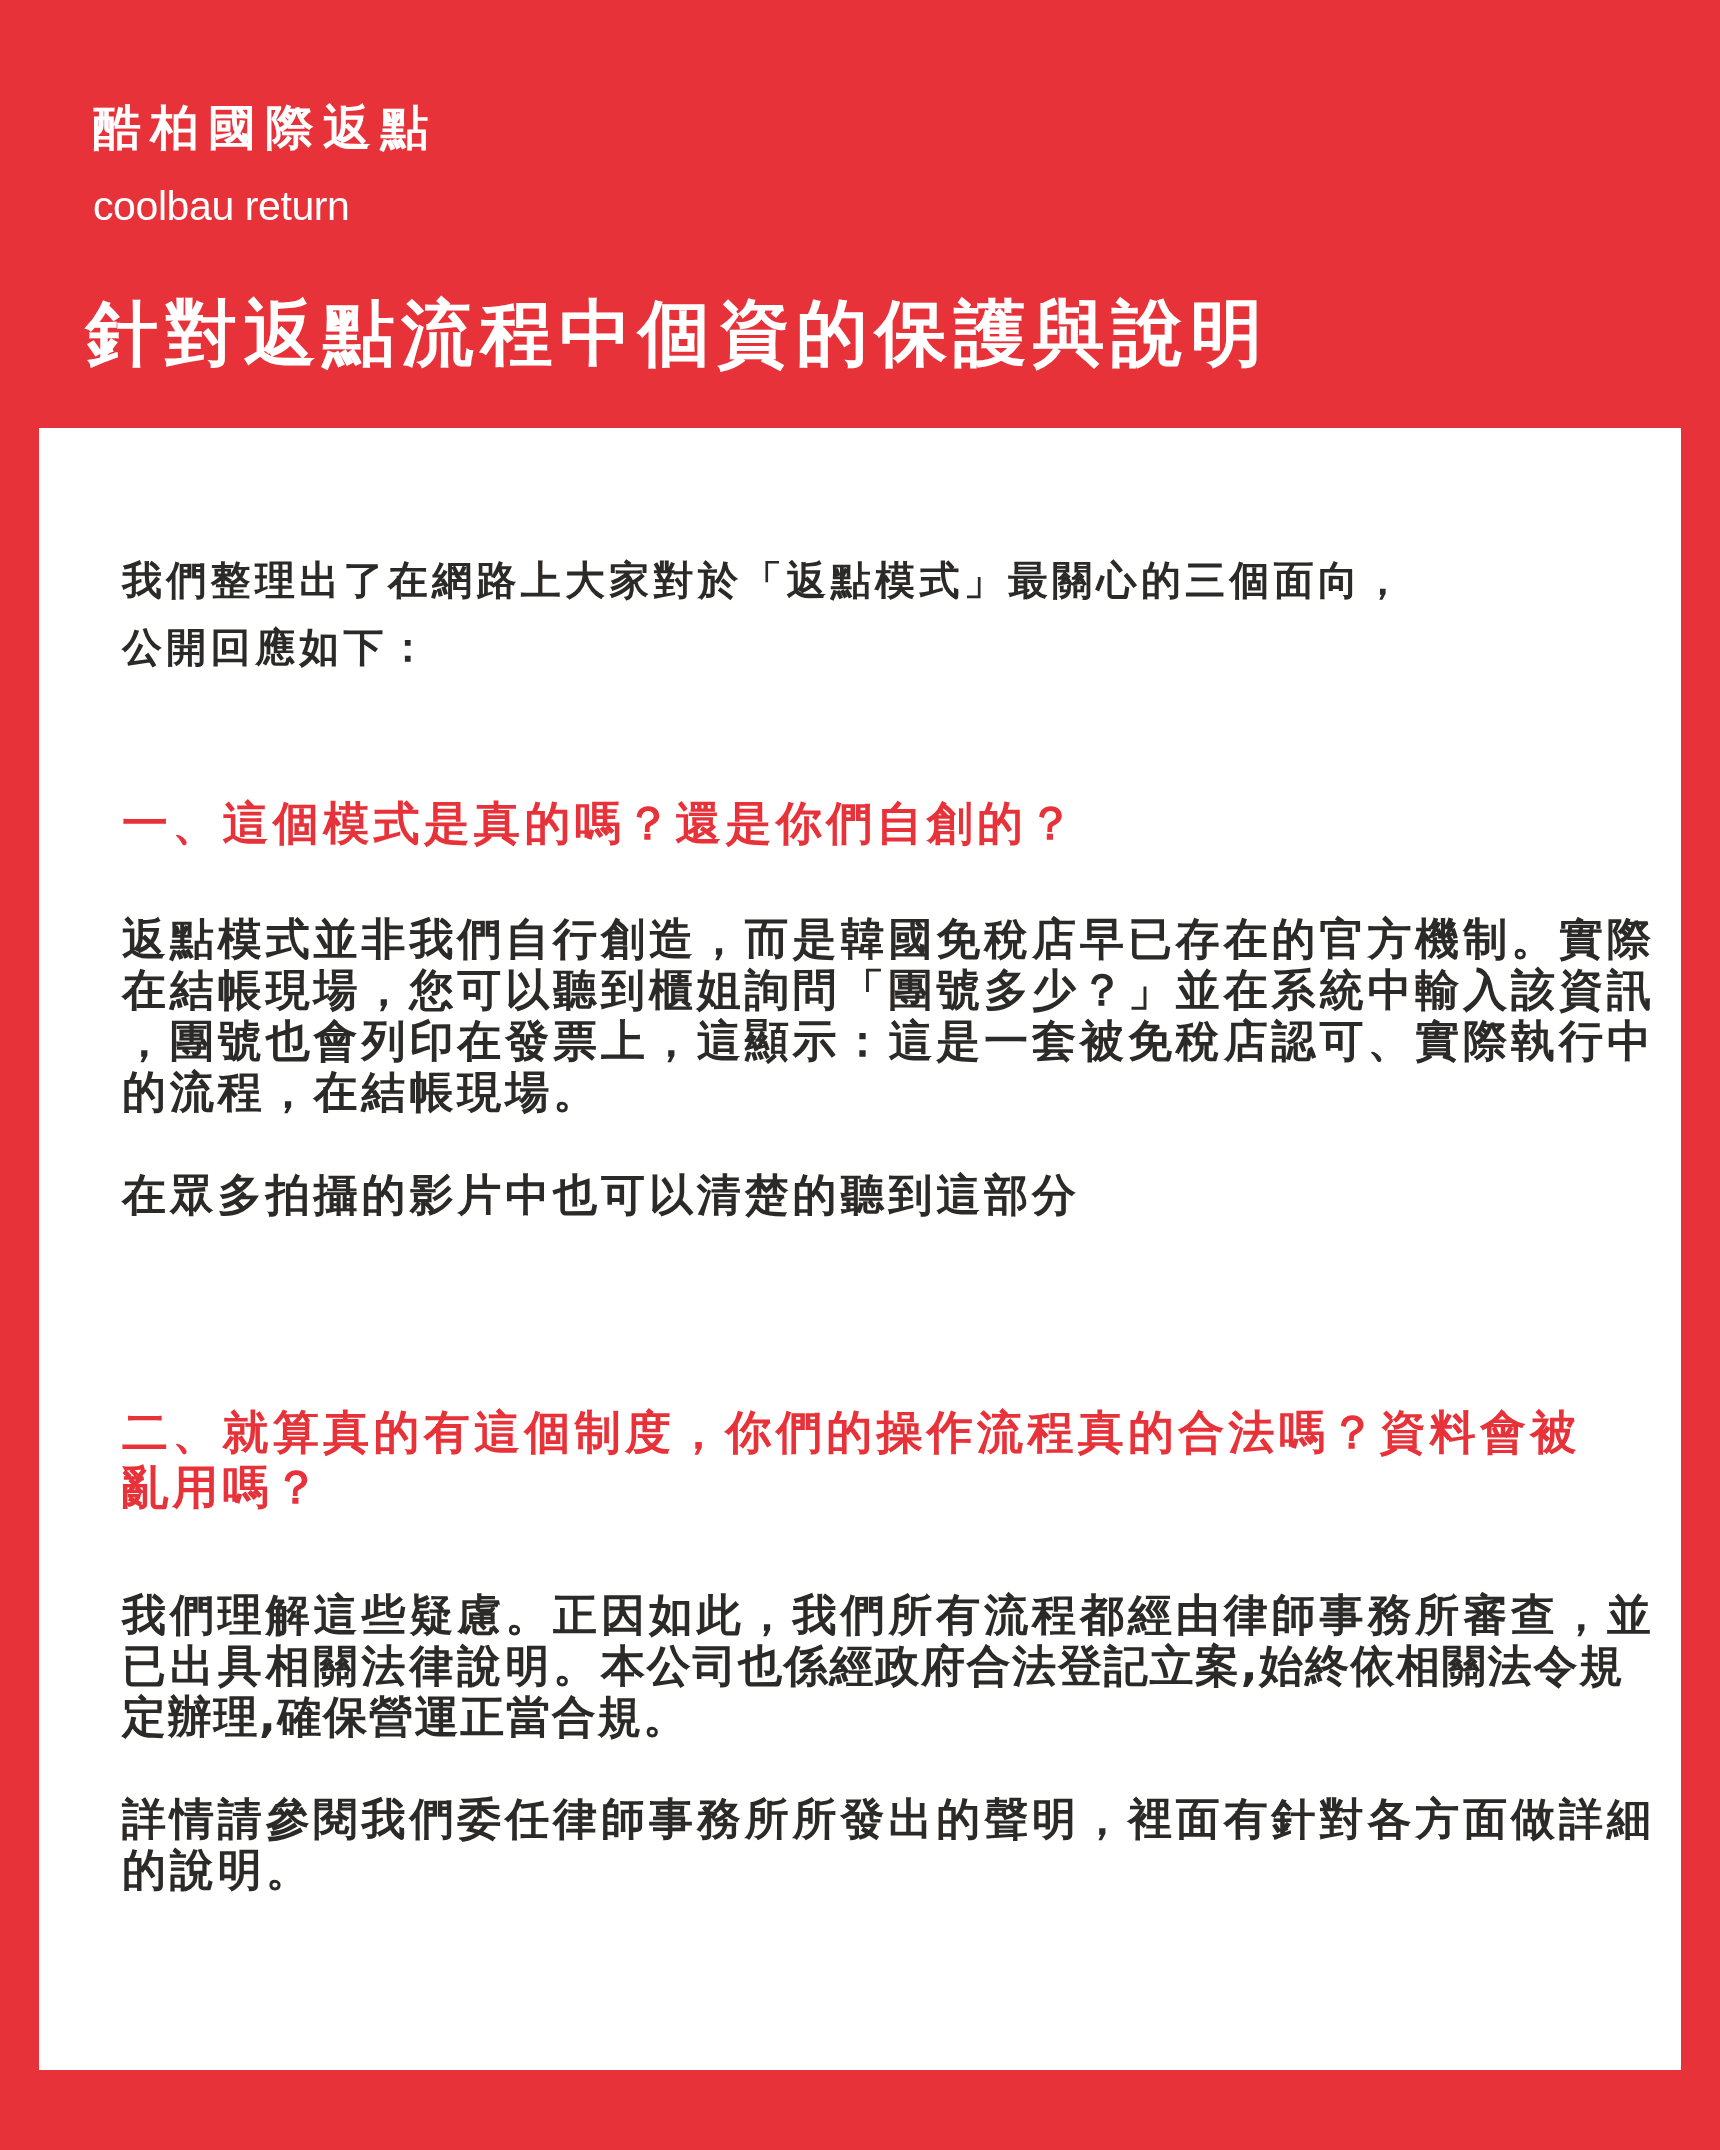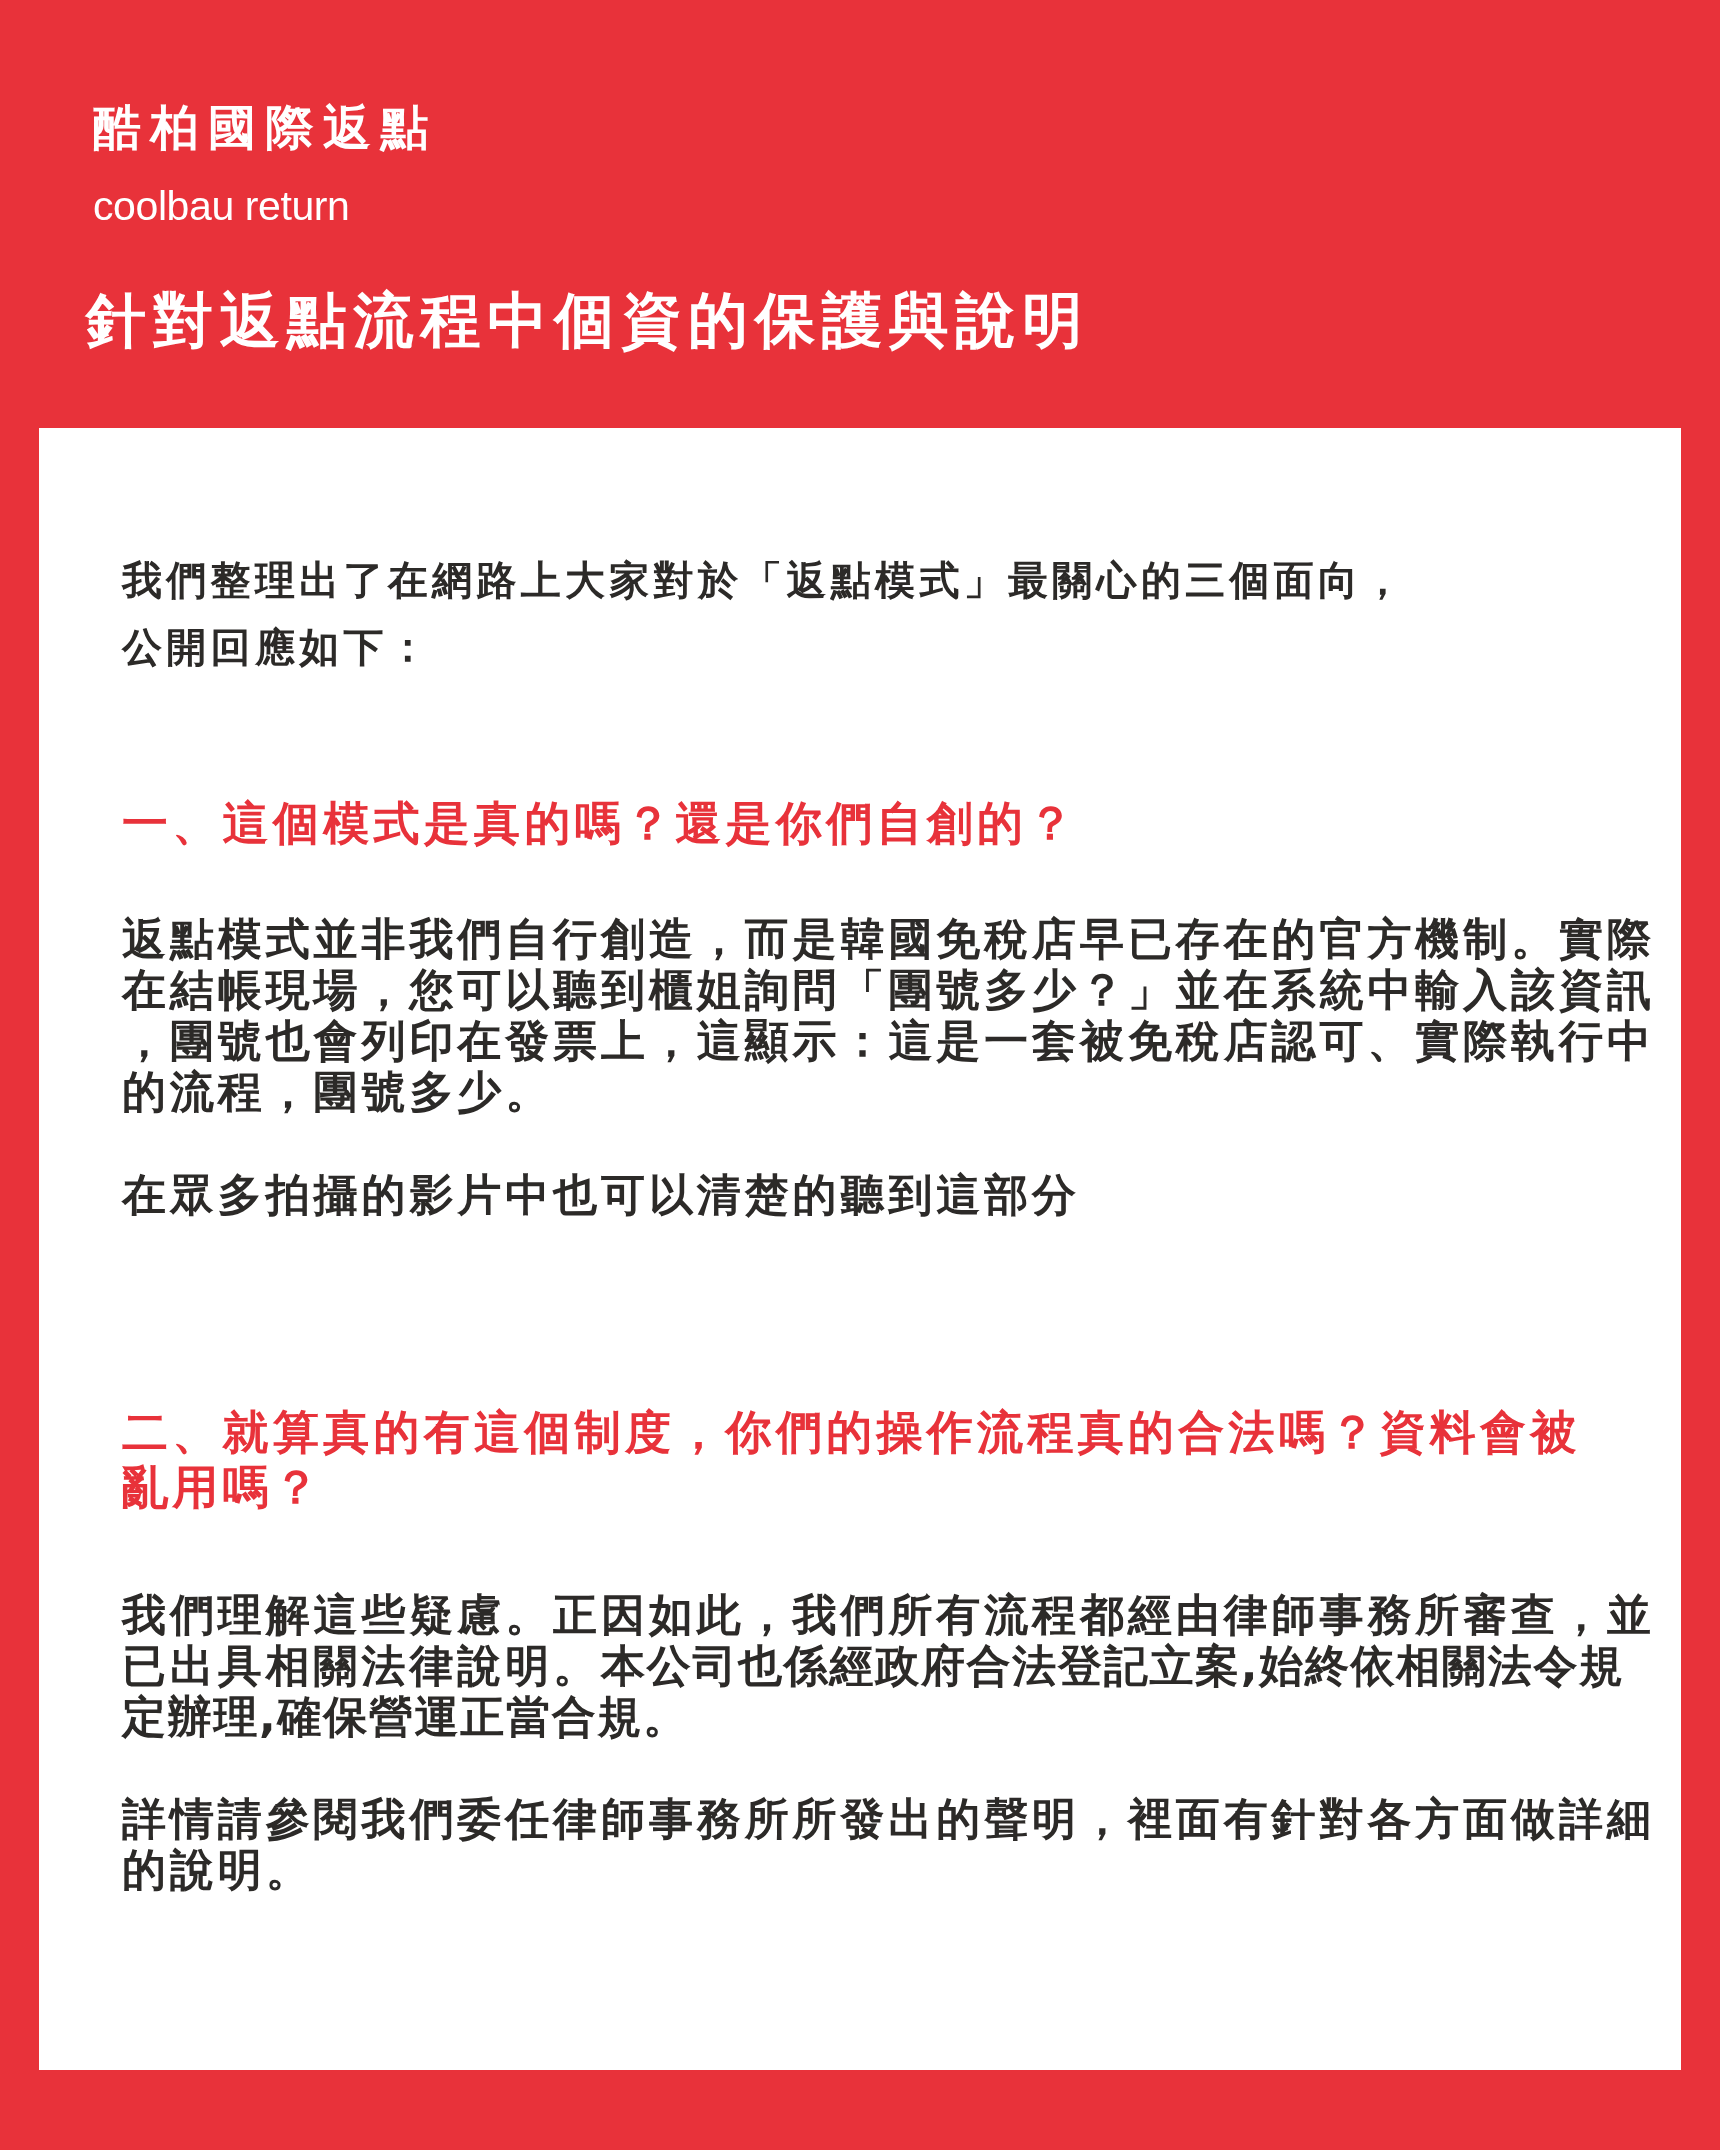--- a/index.html
+++ b/index.html
@@ -13,22 +13,22 @@
     font-size: 48px; font-weight: bold; color: #ffffff;
     letter-spacing: 9.5px; line-height: 62px; white-space: nowrap;
   }
   .brand-en {
     position: absolute; left: 93px; top: 180px;
     font-family: "Liberation Sans", sans-serif;
     font-size: 41px; color: #ffffff; line-height: 52px; white-space: nowrap;
     letter-spacing: -0.4px;
   }
   .page-title {
-    position: absolute; left: 86px; top: 263px;
-    font-size: 60px; font-weight: bold; color: #ffffff;
+    position: absolute; left: 86px; top: 276px;
+    font-size: 72px; font-weight: bold; color: #ffffff;
     letter-spacing: 6.9px; line-height: 114px; white-space: nowrap;
   }
   .panel {
     position: absolute; left: 39px; top: 428px; width: 1642px; height: 1642px;
     background: #ffffff;
   }
   .block { position: absolute; left: 122px; white-space: nowrap; }
   .line { display: block; }
   .intro { top: 547px; font-size: 40px; letter-spacing: 4.3px; line-height: 67px; color: #2c2a28; font-weight: bold; }
   .heading { font-size: 46px; letter-spacing: 4.3px; line-height: 55px; color: #e8323a; font-weight: bold; }
@@ -57,21 +57,21 @@
 </div>
 
 <div class="block heading h1">
   <span class="line">一、這個模式是真的嗎？還是你們自創的？</span>
 </div>
 
 <div class="block para p1">
   <span class="line seg-bold">返點模式並非我們自行創造，而是韓國免稅店早已存在的官方機制。實際</span>
   <span class="line seg-bold">在結帳現場，您可以聽到櫃姐詢問「團號多少？」並在系統中輸入該資訊</span>
   <span class="line seg-bold">，團號也會列印在發票上，這顯示：這是一套被免稅店認可、實際執行中</span>
-  <span class="line seg-bold">的流程，團號多少。</span>
+  <span class="line seg-bold">的流程，在結帳現場。</span>
 </div>
 
 <div class="block para p1b">
   <span class="line seg-bold" style="font-weight:900;">在眾多拍攝的影片中也可以清楚的聽到這部分</span>
 </div>
 
 <div class="block heading h2">
   <span class="line">二、就算真的有這個制度，你們的操作流程真的合法嗎？資料會被</span>
   <span class="line">亂用嗎？</span>
 </div>

